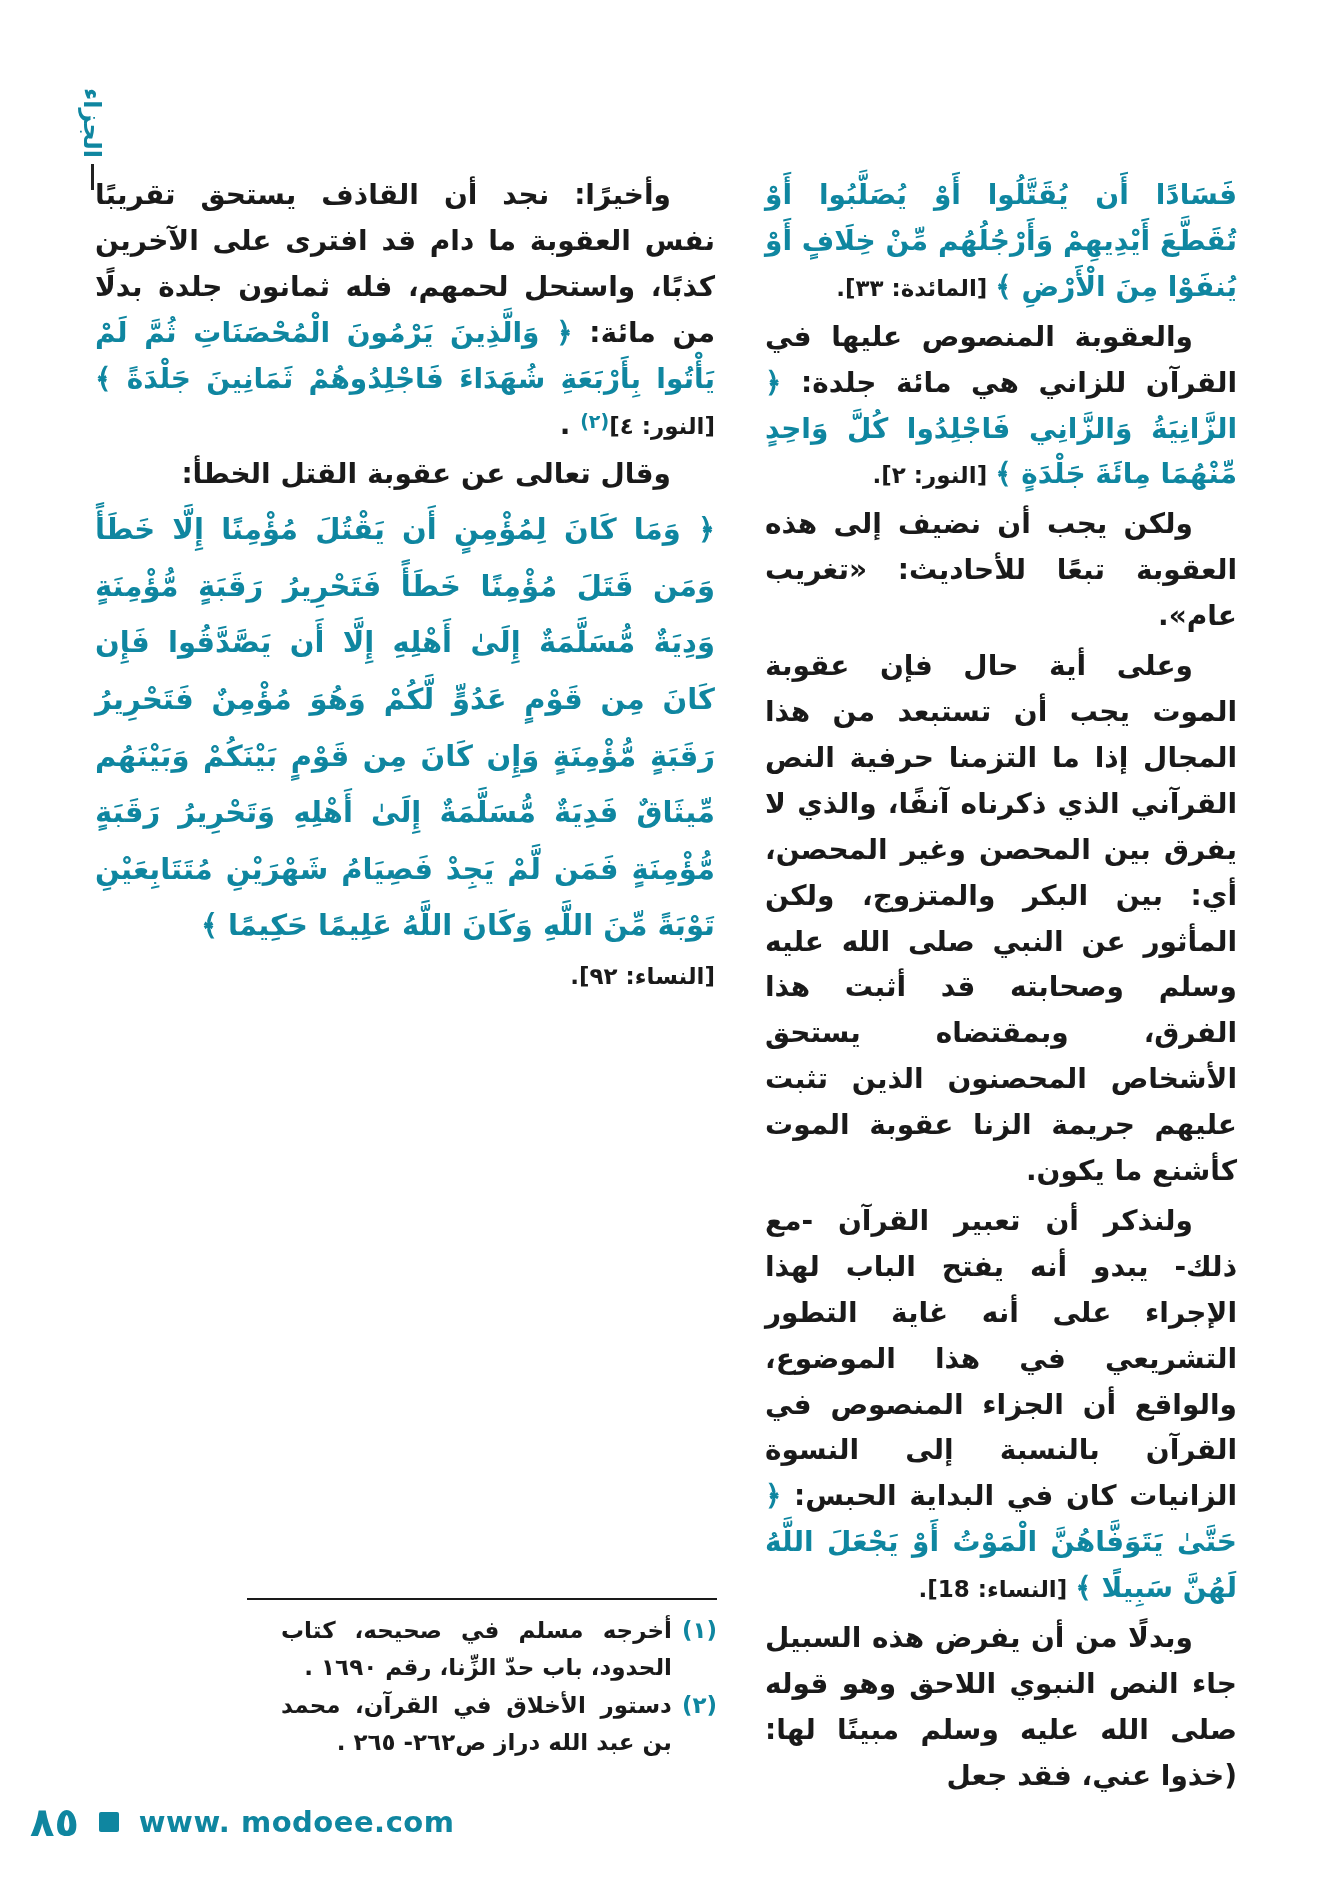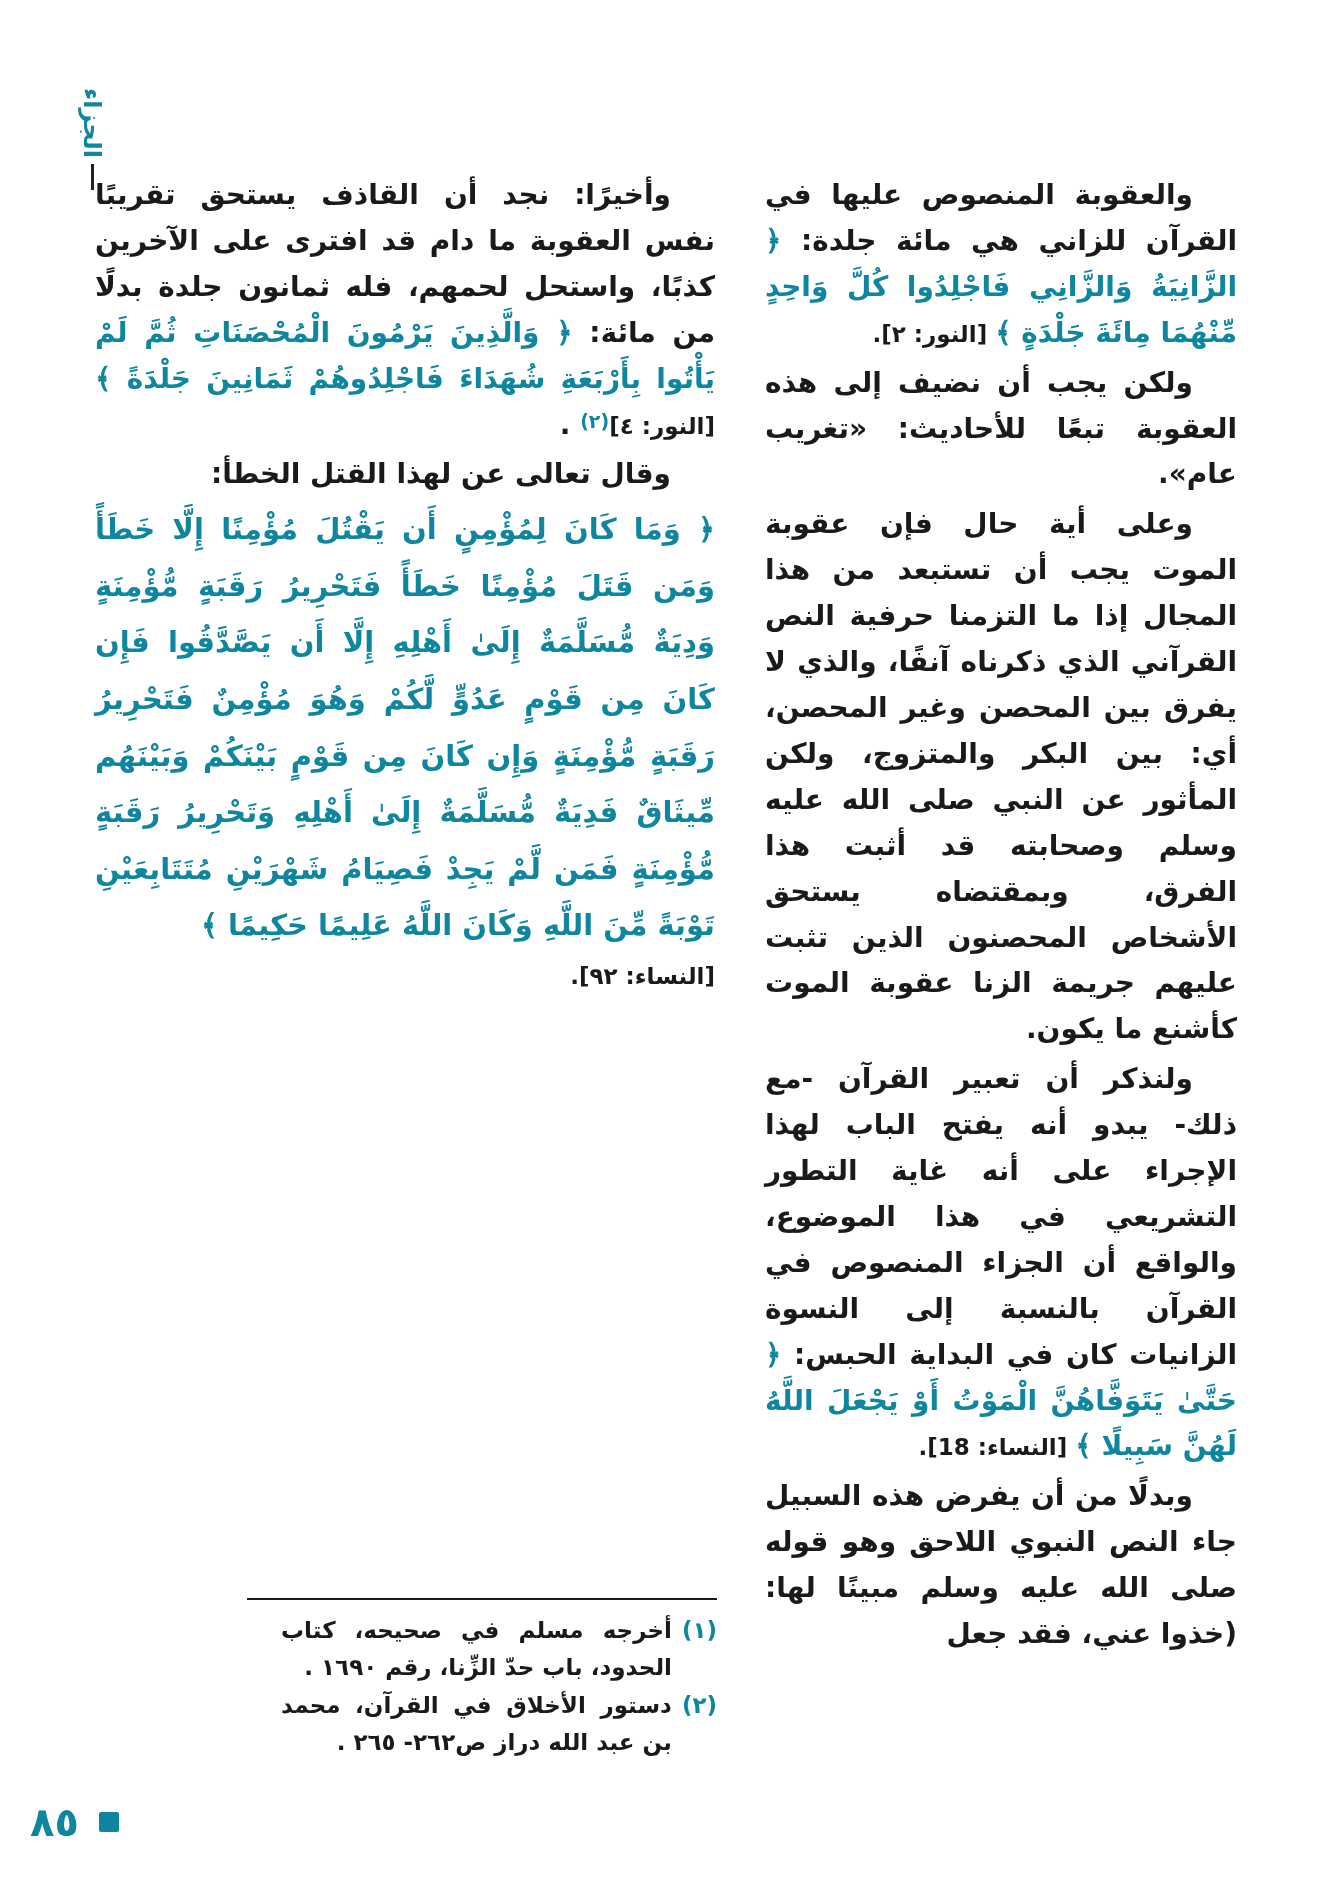--- a/index.html
+++ b/index.html
@@ -68,29 +68,30 @@
 
 <div class="page">
 
   <div class="side">
     <span class="side-word">الجزاء</span>
     <span class="side-line"></span>
   </div>
 
   <div class="cols">
     <div class="col col-right">
+        <p class="para"><span class="seg q">فَسَادًا أَن يُقَتَّلُوا أَوْ يُصَلَّبُوا أَوْ تُقَطَّعَ أَيْدِيهِمْ وَأَرْجُلُهُم مِّنْ خِلَافٍ أَوْ يُنفَوْا مِنَ الْأَرْضِ ﴾</span><span class="seg r"> [المائدة: ٣٣].</span></p>
         <p class="para ind"><span class="seg t">والعقوبة المنصوص عليها في القرآن للزاني هي مائة جلدة: </span><span class="seg q">﴿ الزَّانِيَةُ وَالزَّانِي فَاجْلِدُوا كُلَّ وَاحِدٍ مِّنْهُمَا مِائَةَ جَلْدَةٍ ﴾</span><span class="seg r"> [النور: ٢].</span></p>
         <p class="para ind"><span class="seg t">ولكن يجب أن نضيف إلى هذه العقوبة تبعًا للأحاديث: «تغريب عام».</span></p>
         <p class="para ind"><span class="seg t">وعلى أية حال فإن عقوبة الموت يجب أن تستبعد من هذا المجال إذا ما التزمنا حرفية النص القرآني الذي ذكرناه آنفًا، والذي لا يفرق بين المحصن وغير المحصن، أي: بين البكر والمتزوج، ولكن المأثور عن النبي صلى الله عليه وسلم وصحابته قد أثبت هذا الفرق، وبمقتضاه يستحق الأشخاص المحصنون الذين تثبت عليهم جريمة الزنا عقوبة الموت كأشنع ما يكون.</span></p>
         <p class="para ind"><span class="seg t">ولنذكر أن تعبير القرآن -مع ذلك- يبدو أنه يفتح الباب لهذا الإجراء على أنه غاية التطور التشريعي في هذا الموضوع، والواقع أن الجزاء المنصوص في القرآن بالنسبة إلى النسوة الزانيات كان في البداية الحبس: </span><span class="seg q">﴿ حَتَّىٰ يَتَوَفَّاهُنَّ الْمَوْتُ أَوْ يَجْعَلَ اللَّهُ لَهُنَّ سَبِيلًا ﴾</span><span class="seg r"> [النساء: 18].</span></p>
         <p class="para ind"><span class="seg t">وبدلًا من أن يفرض هذه السبيل جاء النص النبوي اللاحق وهو قوله صلى الله عليه وسلم مبينًا لها: (خذوا عني، فقد جعل</span></p>
       </div>
     <div class="col col-left">
         <p class="para ind"><span class="seg t">وأخيرًا: نجد أن القاذف يستحق تقريبًا نفس العقوبة ما دام قد افترى على الآخرين كذبًا، واستحل لحمهم، فله ثمانون جلدة بدلًا من مائة: </span><span class="seg q">﴿ وَالَّذِينَ يَرْمُونَ الْمُحْصَنَاتِ ثُمَّ لَمْ يَأْتُوا بِأَرْبَعَةِ شُهَدَاءَ فَاجْلِدُوهُمْ ثَمَانِينَ جَلْدَةً ﴾</span><span class="seg r"> [النور: ٤]</span><span class="seg fn">(٢)</span><span class="seg t"> .</span></p>
-        <p class="para ind"><span class="seg t">وقال تعالى عن لهذا القتل الخطأ:</span></p>
+        <p class="para ind"><span class="seg t">وقال تعالى عن عقوبة القتل الخطأ:</span></p>
         <p class="para big"><span class="seg q">﴿ وَمَا كَانَ لِمُؤْمِنٍ أَن يَقْتُلَ مُؤْمِنًا إِلَّا خَطَأً وَمَن قَتَلَ مُؤْمِنًا خَطَأً فَتَحْرِيرُ رَقَبَةٍ مُّؤْمِنَةٍ وَدِيَةٌ مُّسَلَّمَةٌ إِلَىٰ أَهْلِهِ إِلَّا أَن يَصَّدَّقُوا فَإِن كَانَ مِن قَوْمٍ عَدُوٍّ لَّكُمْ وَهُوَ مُؤْمِنٌ فَتَحْرِيرُ رَقَبَةٍ مُّؤْمِنَةٍ وَإِن كَانَ مِن قَوْمٍ بَيْنَكُمْ وَبَيْنَهُم مِّيثَاقٌ فَدِيَةٌ مُّسَلَّمَةٌ إِلَىٰ أَهْلِهِ وَتَحْرِيرُ رَقَبَةٍ مُّؤْمِنَةٍ فَمَن لَّمْ يَجِدْ فَصِيَامُ شَهْرَيْنِ مُتَتَابِعَيْنِ تَوْبَةً مِّنَ اللَّهِ وَكَانَ اللَّهُ عَلِيمًا حَكِيمًا ﴾</span><span class="seg r rl">[النساء: ٩٢].</span></p>
       </div>
   </div>
 
   <div class="fnwrap">
     <div class="fninner">
       <div class="fn-sep"></div>
       <div>
           <div class="fnote">
             <span class="fnum">(١)</span>
@@ -100,15 +101,16 @@
             <span class="fnum">(٢)</span>
             <span class="ftext">دستور الأخلاق في القرآن، محمد بن عبد الله دراز ص٢٦٢- ٢٦٥ .</span>
           </div>
         </div>
     </div>
   </div>
 
   <div class="footer">
     <span class="pnum">٨٥</span>
     <span class="sq"></span>
+    <span class="site">www. modoee.com</span>
   </div>
 
 </div>
 
 </body></html>

